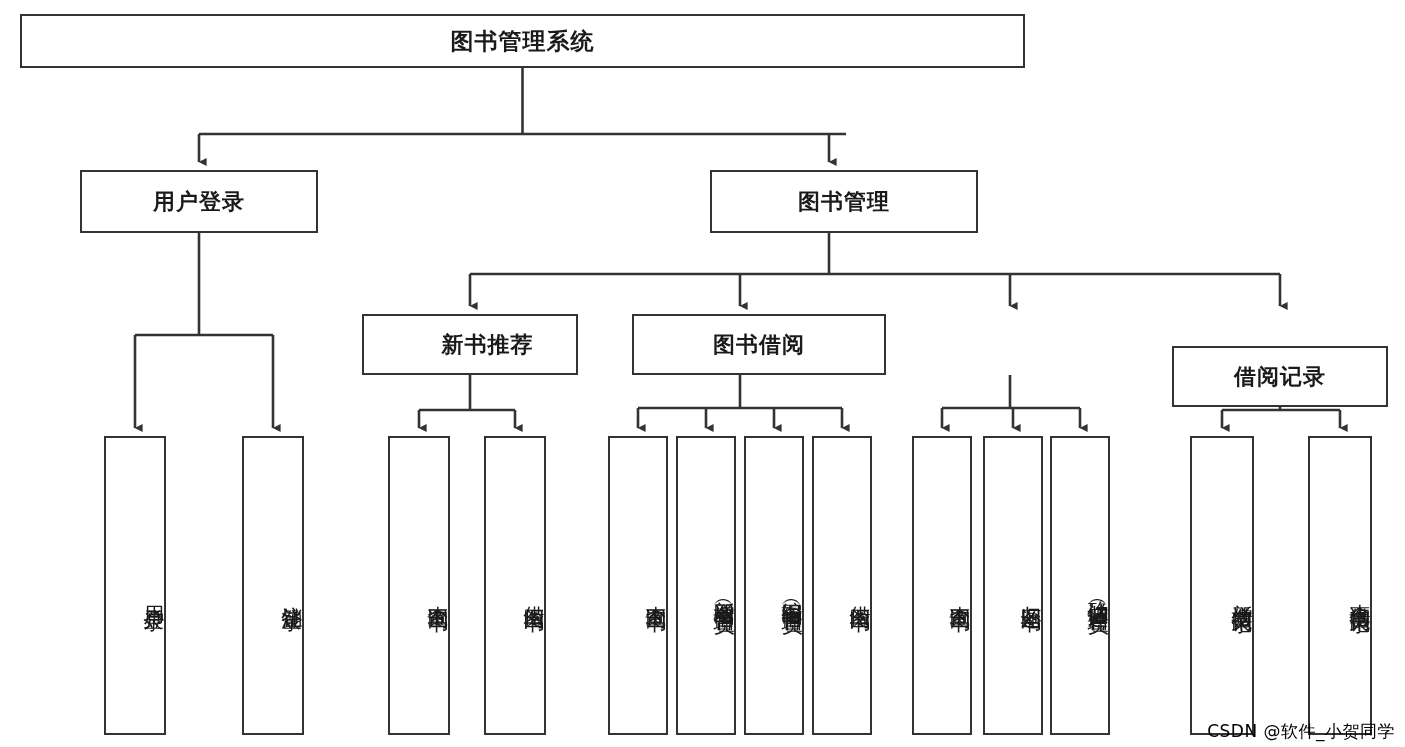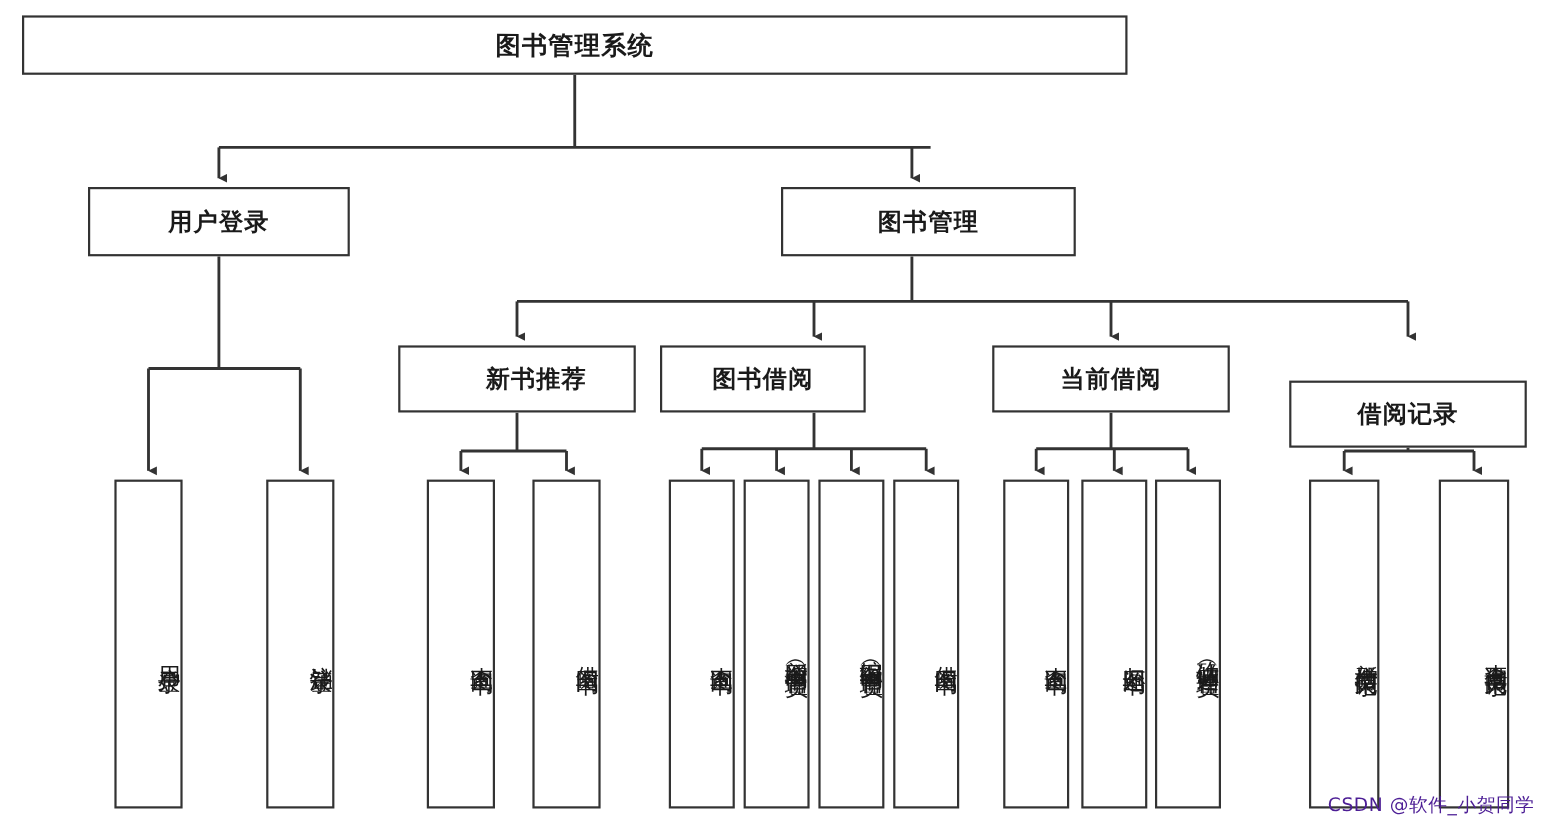--- a/index.html
+++ b/index.html
@@ -57,21 +57,21 @@
     white-space: nowrap;
   }
   .node.root {
     font-size: 23px;
   }
   .watermark {
     position: absolute;
     right: 10px;
     bottom: 4px;
     font-size: 17px;
-    color: #4c1d95;
+    color: #000000;
     letter-spacing: 0.5px;
     white-space: nowrap;
   }
 </style>
 </head>
 <body>
 
 <div id="diagram-root">
 
   <svg class="wires" viewBox="0 0 1405 747">
@@ -123,22 +123,21 @@
       <path d="M1340,410 L1340,428" marker-end="url(#arrowhead)"></path>
     </g>
   </svg>
 
   <div class="node horiz root" style="left: 20px; top: 14px; width: 1005px; height: 54px;">图书管理系统</div>
 
   <div class="node horiz" style="left: 80px; top: 170px; width: 238px; height: 63px;">用户登录</div>
   <div class="node horiz" style="left: 710px; top: 170px; width: 268px; height: 63px;">图书管理</div>
 
   <div class="node horiz" style="left: 362px; top: 314px; width: 216px; height: 61px; padding-left: 35px;">新书推荐</div>
-  <div class="node horiz" style="left: 600px; top: 314px; width: 187px; height: 61px;">图书借阅</div>
-  <div class="node horiz" style="left: 902px; top: 314px; width: 216px; height: 61px;">当前借阅</div>
+  <div class="node horiz" style="left: 632px; top: 314px; width: 254px; height: 61px;">图书借阅</div>
   <div class="node horiz" style="left: 1172px; top: 314px; width: 216px; height: 61px; margin-top: 32px;">借阅记录</div>
 
   <div class="node vert" style="left: 104px; top: 436px; width: 62px; height: 299px;">
       <span class="vtext">用户登录</span>
     </div>
   <div class="node vert" style="left: 242px; top: 436px; width: 62px; height: 299px;">
       <span class="vtext">注销登录</span>
     </div>
   <div class="node vert" style="left: 388px; top: 436px; width: 62px; height: 299px;">
       <span class="vtext">查询图书</span>

